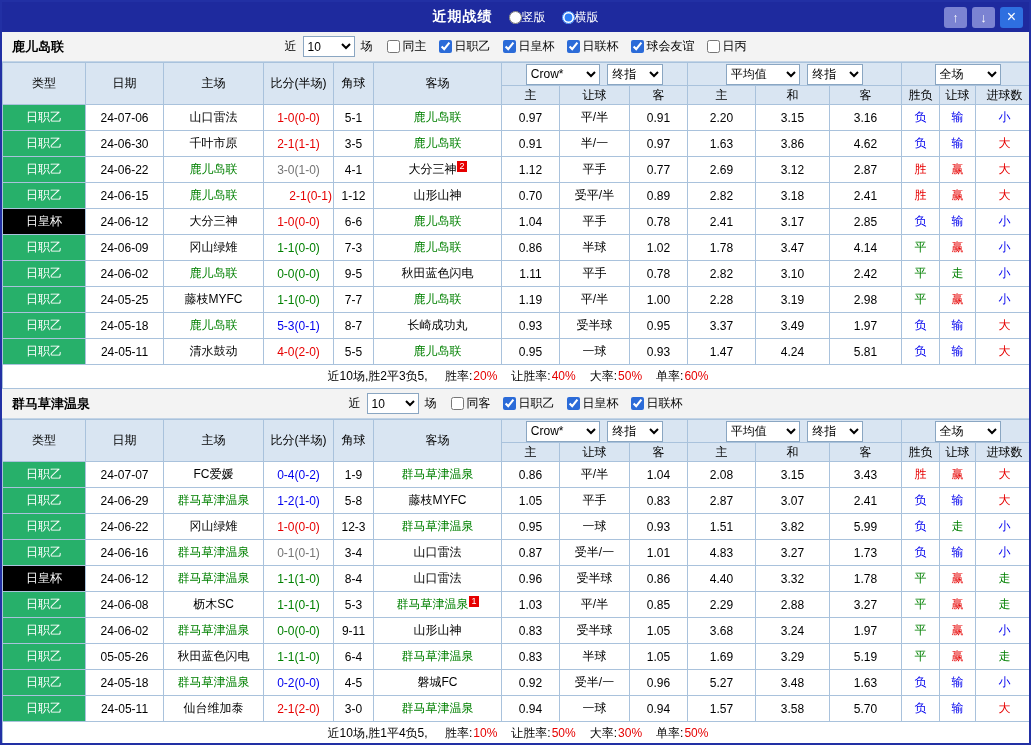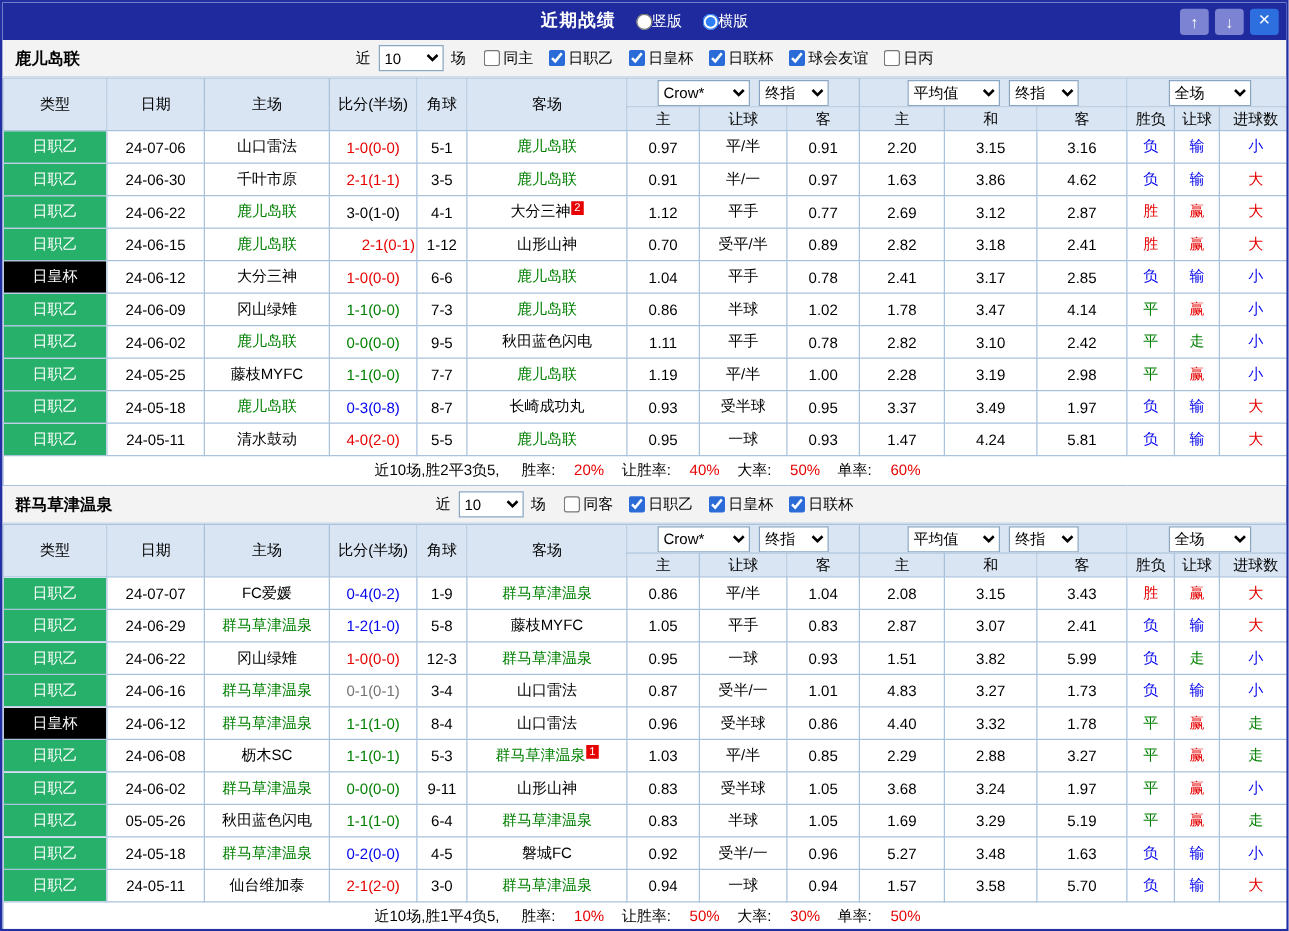--- a/index.html
+++ b/index.html
@@ -32,21 +32,21 @@
   thead th { background: #d9e5f2; font-weight: normal; color: #000; font-size: 12px; }
   tr.group-row th { height: 23px; }
   tr.sub-row th { height: 19px; }
   tbody td { height: 26px; background: #fff; color: #000; }
   td.comp { color: #fff; font-size: 12px; }
   .badge { display: inline-block; background: #e60000; color: #fff; font-size: 9px; line-height: 11px; padding: 0 2px; vertical-align: top; margin-left: 1px; }
   .sel { height: 21px; font-size: 12px; font-family: inherit; border: 1px solid #8aa6c2; background: #fff; vertical-align: middle; margin: 0 2px; }
   .w72 { width: 74px; } .w54 { width: 56px; } .w64 { width: 66px; } .w52 { width: 52px; }
   tfoot td.summary { height: 24px; background: #fff; font-size: 12px; color: #000; }
   .stat { margin-left: 14px; }
-  .stat-value { margin-left: 15px; }
+  .stat-value { margin-left: 1px; }
 </style>
 </head>
 <body>
 
 <div class="window">
 
   <header class="titlebar">
     <div class="titlebar-center">
       <span class="win-title">近期战绩</span>
       <label class="layout-radio">
@@ -189,21 +189,21 @@
               <td>3.86</td>
               <td>4.62</td>
               <td style="color: rgb(0, 0, 238);">负</td>
               <td style="color: rgb(0, 0, 238);">输</td>
               <td style="color: rgb(230, 0, 0);">大</td>
             </tr>
             <tr>
               <td class="comp" style="background: rgb(39, 176, 106);">日职乙</td>
               <td>24-06-22</td>
               <td><span style="color: rgb(0, 128, 0);">鹿儿岛联</span></td>
-              <td style="color: #000000;">3-0(1-0)</td>
+              <td style="color: #737373;">3-0(1-0)</td>
               <td>4-1</td>
               <td><span>大分三神</span><span class="badge">2</span></td>
               <td>1.12</td>
               <td>平手</td>
               <td>0.77</td>
               <td>2.69</td>
               <td>3.12</td>
               <td>2.87</td>
               <td style="color: rgb(230, 0, 0);">胜</td>
               <td style="color: rgb(230, 0, 0);">赢</td>
@@ -291,21 +291,21 @@
               <td>3.19</td>
               <td>2.98</td>
               <td style="color: rgb(0, 128, 0);">平</td>
               <td style="color: rgb(230, 0, 0);">赢</td>
               <td style="color: rgb(0, 0, 238);">小</td>
             </tr>
             <tr>
               <td class="comp" style="background: rgb(39, 176, 106);">日职乙</td>
               <td>24-05-18</td>
               <td><span style="color: rgb(0, 128, 0);">鹿儿岛联</span></td>
-              <td style="color: rgb(0, 0, 238);">0-3(0-8)</td>
+              <td style="color: rgb(0, 0, 238);">5-3(0-1)</td>
               <td>8-7</td>
               <td><span>长崎成功丸</span></td>
               <td>0.93</td>
               <td>受半球</td>
               <td>0.95</td>
               <td>3.37</td>
               <td>3.49</td>
               <td>1.97</td>
               <td style="color: rgb(0, 0, 238);">负</td>
               <td style="color: rgb(0, 0, 238);">输</td>

